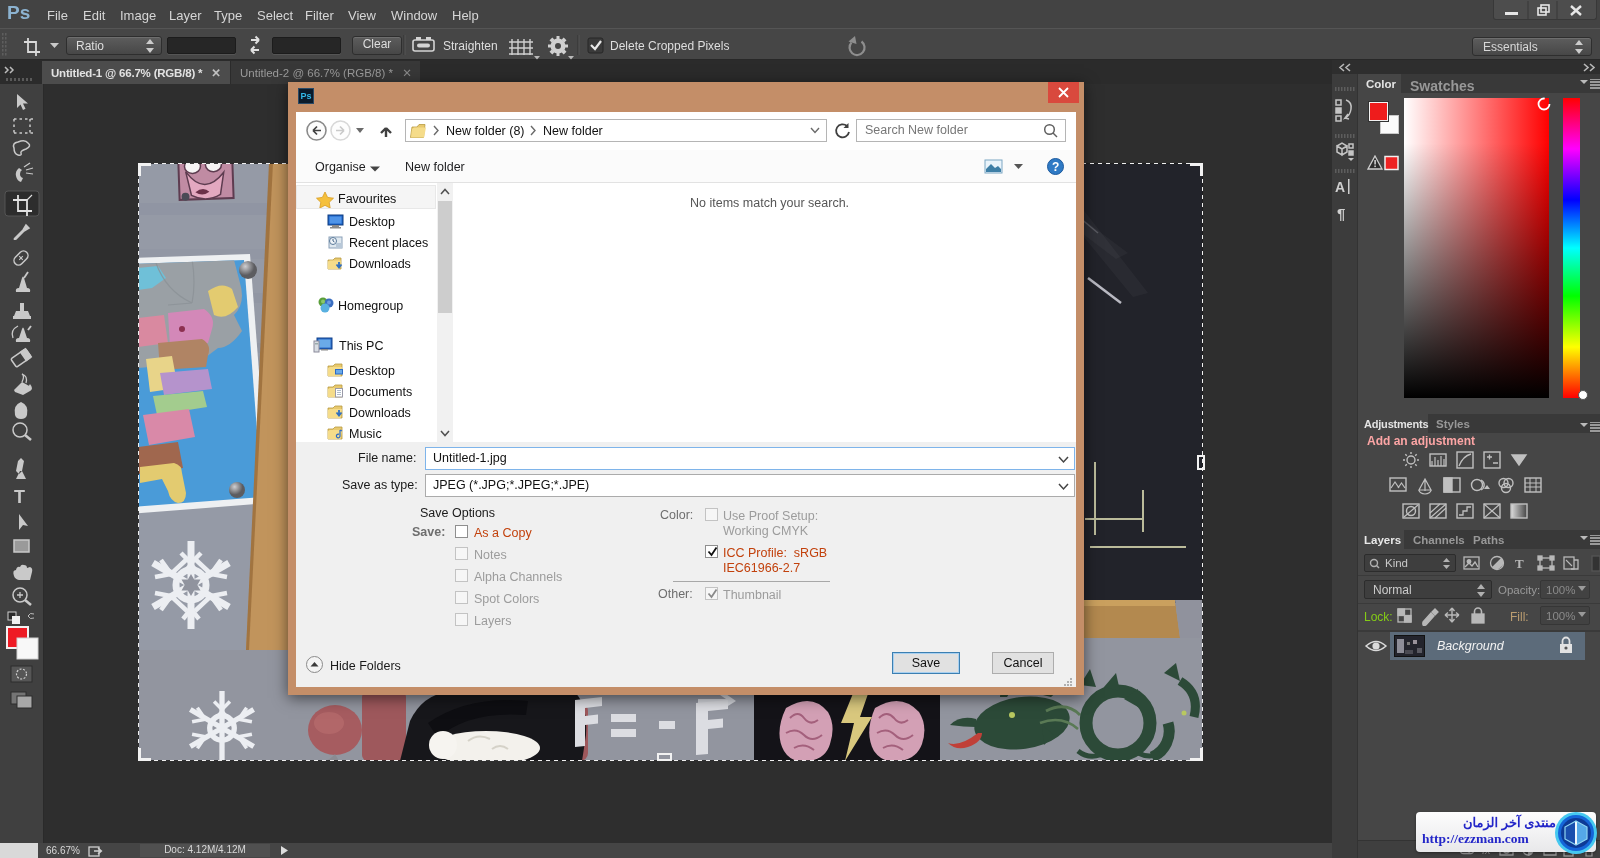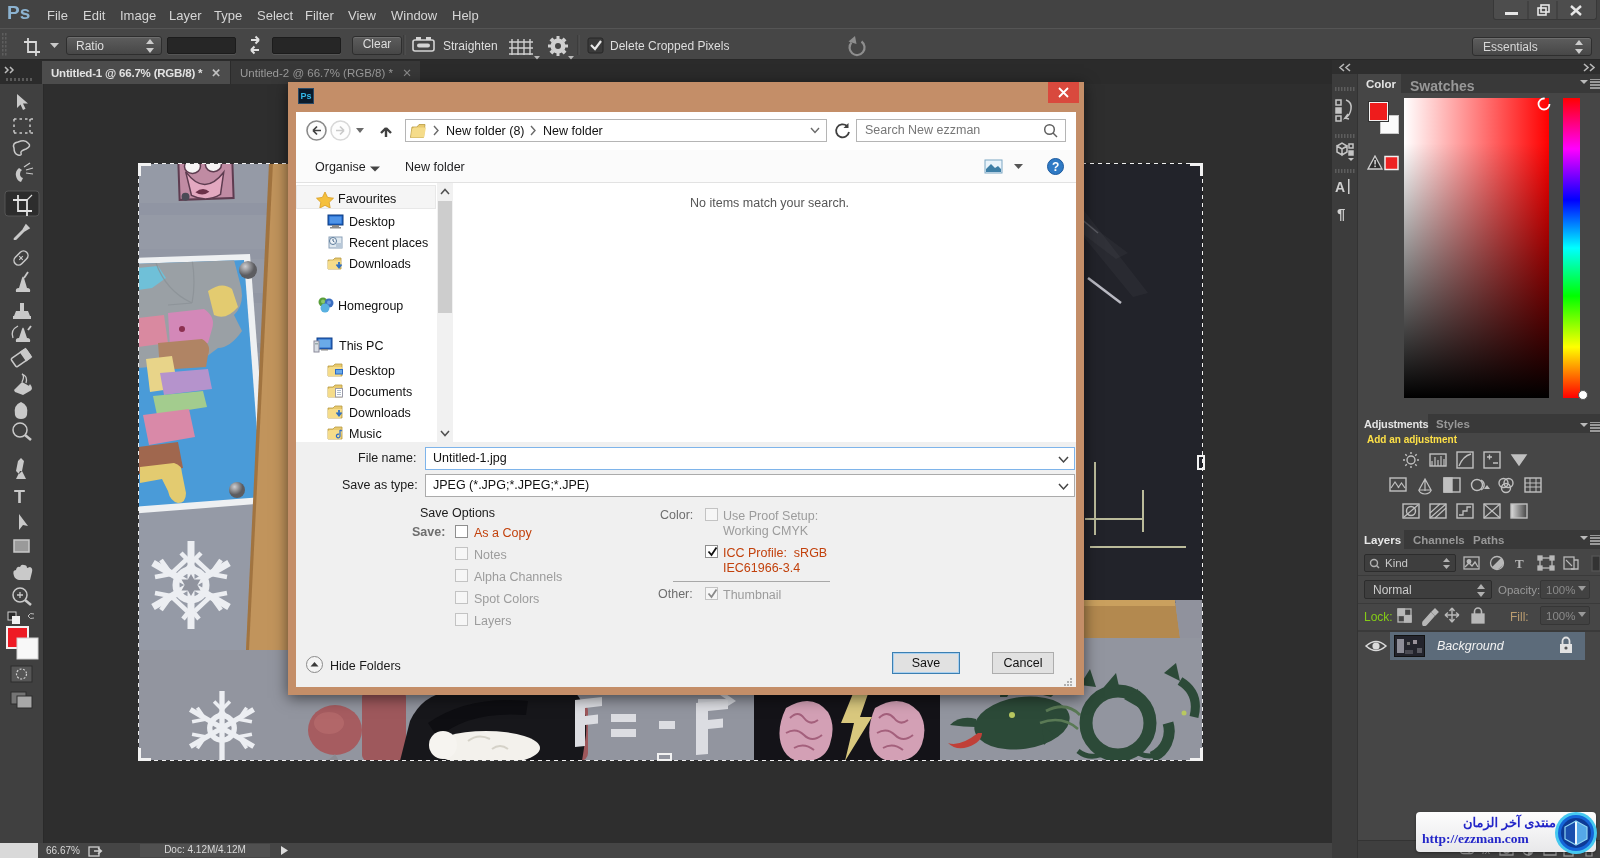--- a/index.html
+++ b/index.html
@@ -445,21 +445,21 @@
   </div>
   <div class="abs" style="left:26px;top:350px;width:242px;height:120px;background:#464646">
     <div class="abs" style="left:0;top:4px;width:242px;height:19px;background:#393939">
       <div class="abs" style="left:0;top:0;width:70px;height:19px;background:#464646;color:#e4e4e4;font-size:11px;font-weight:bold;padding:4px 0 0 6px;letter-spacing:-0.2px;">Adjustments</div>
       <span class="abs" style="left:78px;top:4px;font-size:11.5px;color:#989898;font-weight:bold">Styles</span>
       <svg class="abs" style="left:222px;top:8px" width="20" height="10">
           <path d="M0 2 l4 4 l4 -4 z" fill="#bbb" transform="translate(0,-1)"></path>
           <path d="M10 0 h10 M10 3 h10 M10 6 h10 M10 9 h10" stroke="#bbb" stroke-width="1.4"></path>
         </svg>
     </div>
-    <span class="abs" style="left:9px;top:24px;font-size:10px;font-weight:bold;color:#fde047">Add an adjustment</span>
+    <span class="abs" style="left:9px;top:24px;font-size:12px;font-weight:bold;color:#fca5a5">Add an adjustment</span>
     <svg class="abs" style="left:0;top:38px" width="242" height="82">
       <g fill="none" stroke="#c0c0c0" stroke-width="1.4">
         <g transform="translate(45,4)">
             <circle cx="8" cy="8" r="4"></circle>
             <path d="M8 0 v2 M8 14 v2 M0 8 h2 M14 8 h2 M2.3 2.3 l1.5 1.5 M12.2 12.2 l1.5 1.5 M2.3 13.7 l1.5 -1.5 M12.2 3.8 l1.5 -1.5"></path>
           </g>
         <g transform="translate(72,4)">
             <rect x="0" y="2" width="16" height="12"></rect>
             <path d="M2 14 v-5 M5 14 v-9 M8 14 v-6 M11 14 v-10 M14 14 v-7" stroke-width="1.2"></path>
           </g>
@@ -656,21 +656,21 @@
         <path d="M125 6 l4 4.5 l-4 4.5" stroke="#6a6a6a" stroke-width="1.4" fill="none"></path>
         <text x="137" y="15" font-size="12.5" fill="#111">New folder</text>
         <path d="M405 8 l4 4.5 l4 -4.5" stroke="#6a6a6a" stroke-width="1.4" fill="none"></path>
       </svg>
     </div>
     <svg class="abs" style="left:537px;top:10px" width="20" height="18">
         <path d="M14 4 a6.5 6.5 0 1 0 2 6" stroke="#3f3f3f" stroke-width="1.8" fill="none"></path>
         <path d="M15.5 1 v5 h-5 z" fill="#3f3f3f"></path>
       </svg>
     <div class="abs" style="left:560px;top:7px;width:210px;height:23px;background:#fff;border:1px solid #b5b5b5;">
-      <span style="position:absolute;left:8px;top:3px;font-size:12.5px;color:#777">Search New ezzman</span>
+      <span style="position:absolute;left:8px;top:3px;font-size:12.5px;color:#777">Search New folder</span>
       <svg style="position:absolute;right:6px;top:3px" width="16" height="16">
           <circle cx="6.5" cy="6.5" r="4.8" fill="none" stroke="#5f5f5f" stroke-width="1.5"></circle>
           <line x1="10" y1="10" x2="14" y2="14" stroke="#5f5f5f" stroke-width="1.5"></line>
         </svg>
     </div>
     <div class="abs" style="left:0;top:38px;width:780px;height:33px;background:#fbfbfb;border-bottom:1px solid #e2e2e2;">
       <span class="abs" style="left:19px;top:10px;font-size:12.5px;color:#1d1d1f">Organise</span>
       <svg class="abs" style="left:73px;top:15px" width="12" height="8">
           <path d="M1 1.5 l5 5 l5 -5 z" fill="#444"></path>
         </svg>
@@ -791,21 +791,21 @@
       <span class="abs dlgtxt gray" style="left:178px;top:172px;">Layers</span>
       <span class="abs dlgtxt lbl" style="left:364px;top:66px;">Color:</span>
       <div class="cbdis" style="left:409px;top:66px;"></div>
       <span class="abs dlgtxt gray" style="left:427px;top:67px;">Use Proof Setup:</span>
       <span class="abs dlgtxt gray" style="left:427px;top:82px;">Working CMYK</span>
       <div class="cb" style="left:409px;top:103px;"></div>
       <svg class="abs" style="left:410px;top:103px" width="13" height="13">
           <path d="M2.5 6.5 l3 3.5 l5 -7.5" stroke="#111" stroke-width="1.8" fill="none"></path>
         </svg>
       <span class="abs dlgtxt blue" style="left:427px;top:104px;">ICC Profile:&nbsp; sRGB</span>
-      <span class="abs dlgtxt blue" style="left:427px;top:119px;">IEC61966-3.4</span>
+      <span class="abs dlgtxt blue" style="left:427px;top:119px;">IEC61966-2.7</span>
       <div class="abs" style="left:377px;top:139px;width:157px;height:1px;background:#a8a8a8"></div>
       <span class="abs dlgtxt lbl" style="left:362px;top:145px;">Other:</span>
       <div class="cbdis" style="left:409px;top:145px;"></div>
       <svg class="abs" style="left:410px;top:145px" width="13" height="13">
           <path d="M2.5 6.5 l3 3.5 l5 -7.5" stroke="#8a8a8a" stroke-width="1.8" fill="none"></path>
         </svg>
       <span class="abs dlgtxt gray" style="left:427px;top:146px;">Thumbnail</span>
       <svg class="abs" style="left:10px;top:214px" width="18" height="18">
           <circle cx="8.5" cy="8.5" r="8" fill="#f4f4f4" stroke="#8a8a8a"></circle>
           <path d="M4.5 10.5 l4 -4.5 l4 4.5 z" fill="#3a3a3a"></path>

